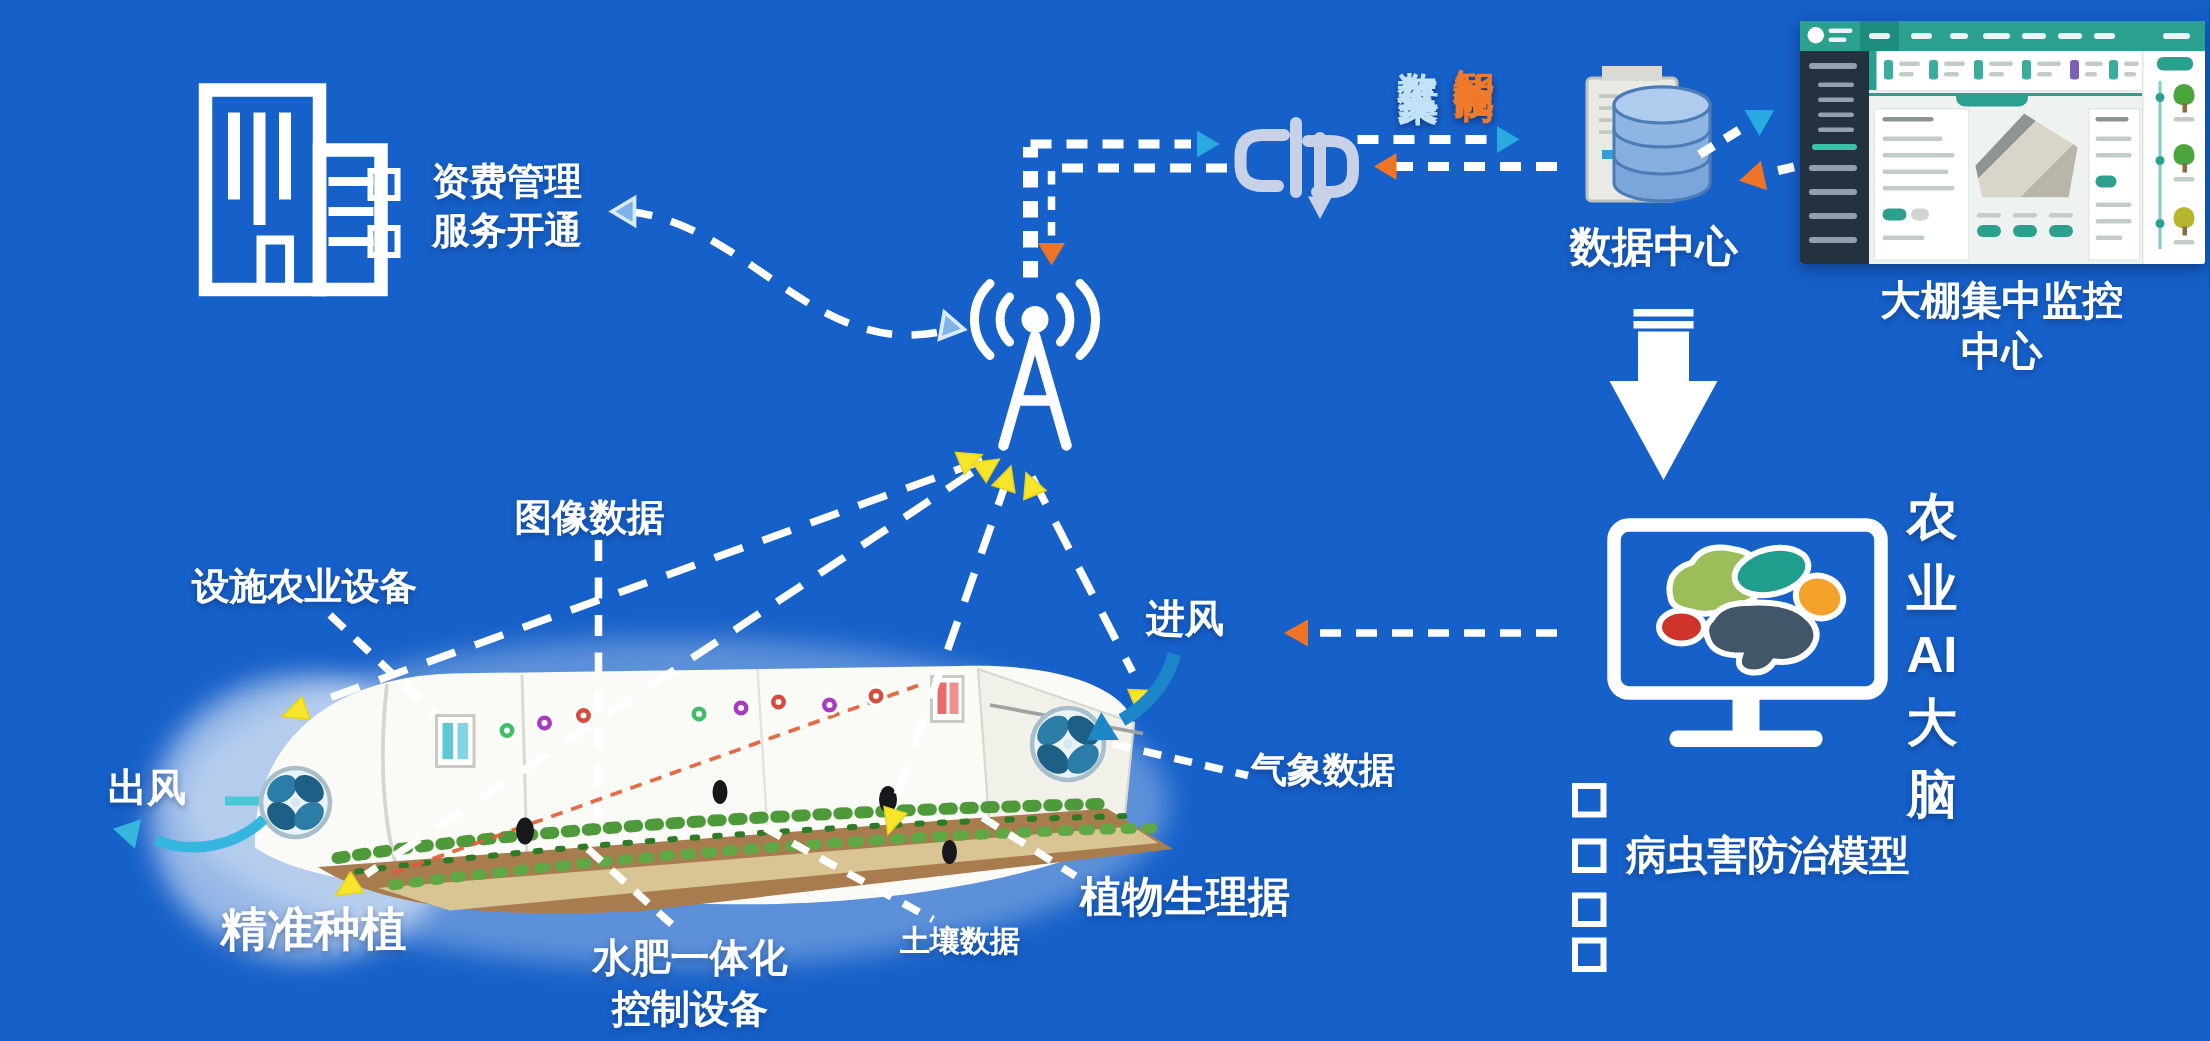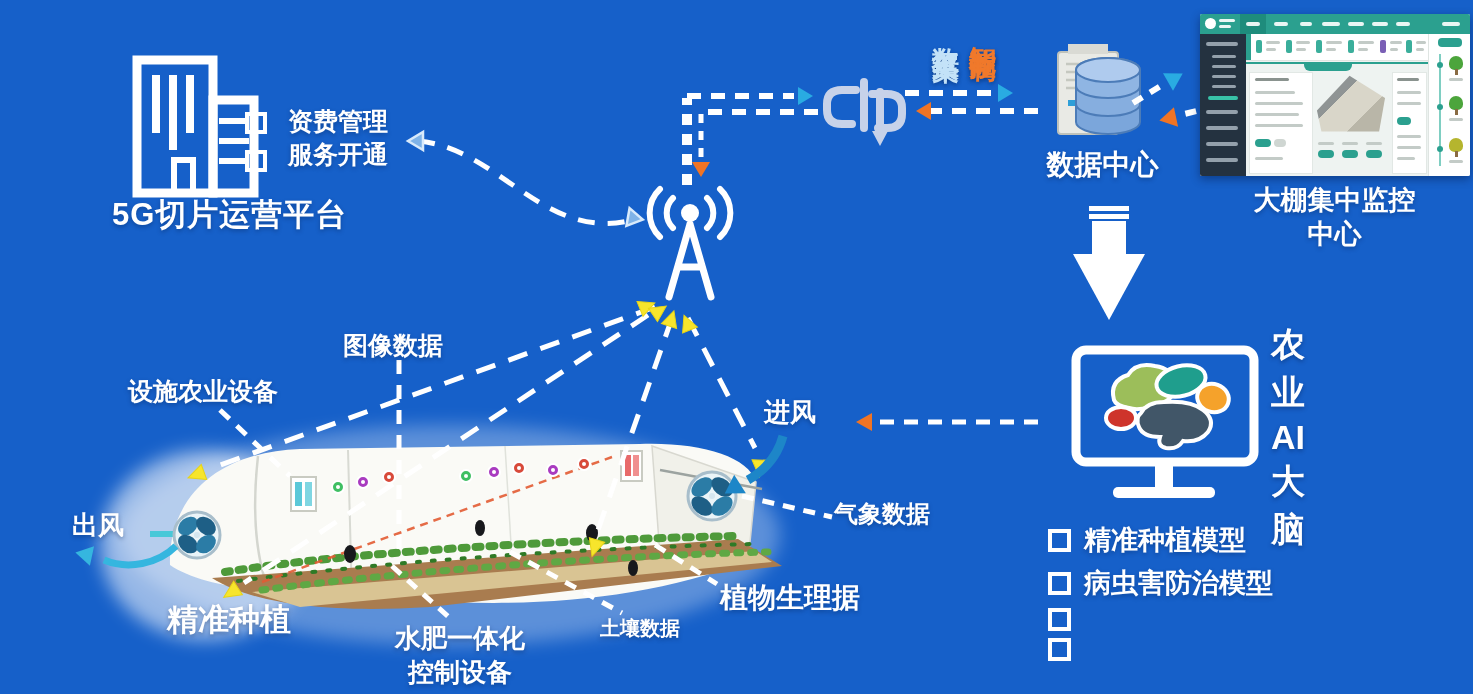--- a/index.html
+++ b/index.html
@@ -245,21 +245,20 @@
     <g>
       <path d="M176,546 C158,564 128,570 104,560" stroke="#35B6DF" stroke-width="7" fill="none"></path>
       <polygon points="0,-10 17,0 0,10" fill="#35B6DF" transform="translate(92,556) rotate(192)"></polygon>
     </g>
     <g>
       <path d="M783,436 C777,458 762,472 748,480" stroke="#1D86C8" stroke-width="9" fill="none"></path>
       <polygon points="0,-11 18,0 0,11" fill="#1D86C8" transform="translate(740,484) rotate(148)"></polygon>
     </g>
   </svg>
 
-  <div class="lbl" style="left:112px;top:196px;font-size:31px;letter-spacing:1px;">5G切片运营平台</div>
   <div class="feat-sq" style="left:245px;top:112px;"></div>
   <div class="feat-sq" style="left:245px;top:150px;"></div>
   <div class="lbl" style="left:288px;top:106px;font-size:25px;">资费管理</div>
   <div class="lbl" style="left:288px;top:139px;font-size:25px;">服务开通</div>
 
 
   <div class="lbl vlbl" style="left:929px;top:26px;font-size:27px;color:#C3E2F8;">数据采集</div>
   <div class="lbl vlbl" style="left:966px;top:24px;font-size:27px;color:#F0792B;">智能控制</div>
 
   <div class="lbl center" style="left:1030px;top:148px;width:145px;font-size:28px;">数据中心</div>
@@ -273,38 +272,37 @@
     <span>农</span>
     <span>业</span>
     <span>AI</span>
     <span>大</span>
     <span>脑</span>
   </div>
 
   <div class="abs" style="left:1048px;top:522px;">
     <div class="model-row">
       <div class="sq-bullet"></div>
-      <span>精准种植模型</span>
     </div>
     <div class="model-row">
       <div class="sq-bullet"></div>
       <span>病虫害防治模型</span>
     </div>
     <div class="model-row">
       <div class="sq-bullet"></div>
     </div>
     <div class="model-row">
       <div class="sq-bullet"></div>
     </div>
   </div>
 
   <div class="lbl" style="left:343px;top:330px;font-size:25px;">图像数据</div>
   <div class="lbl" style="left:128px;top:376px;font-size:25px;">设施农业设备</div>
   <div class="lbl" style="left:72px;top:510px;font-size:26px;">出风</div>
-  <div class="lbl" style="left:147px;top:601px;font-size:31px;margin-left:20px;">精准种植</div>
+  <div class="lbl" style="left:147px;top:601px;font-size:31px;">精准种植</div>
   <div class="lbl center" style="left:385px;top:622px;width:150px;font-size:26px;line-height:1.3;">
     <div>水肥一体化</div>
     <div>控制设备</div>
   </div>
   <div class="lbl" style="left:600px;top:616px;font-size:20px;">土壤数据</div>
   <div class="lbl" style="left:720px;top:581px;font-size:28px;">植物生理据</div>
   <div class="lbl" style="left:834px;top:500px;font-size:24px;">气象数据</div>
   <div class="lbl" style="left:764px;top:397px;font-size:26px;">进风</div>
 
   <div id="mini-ui" class="abs">

